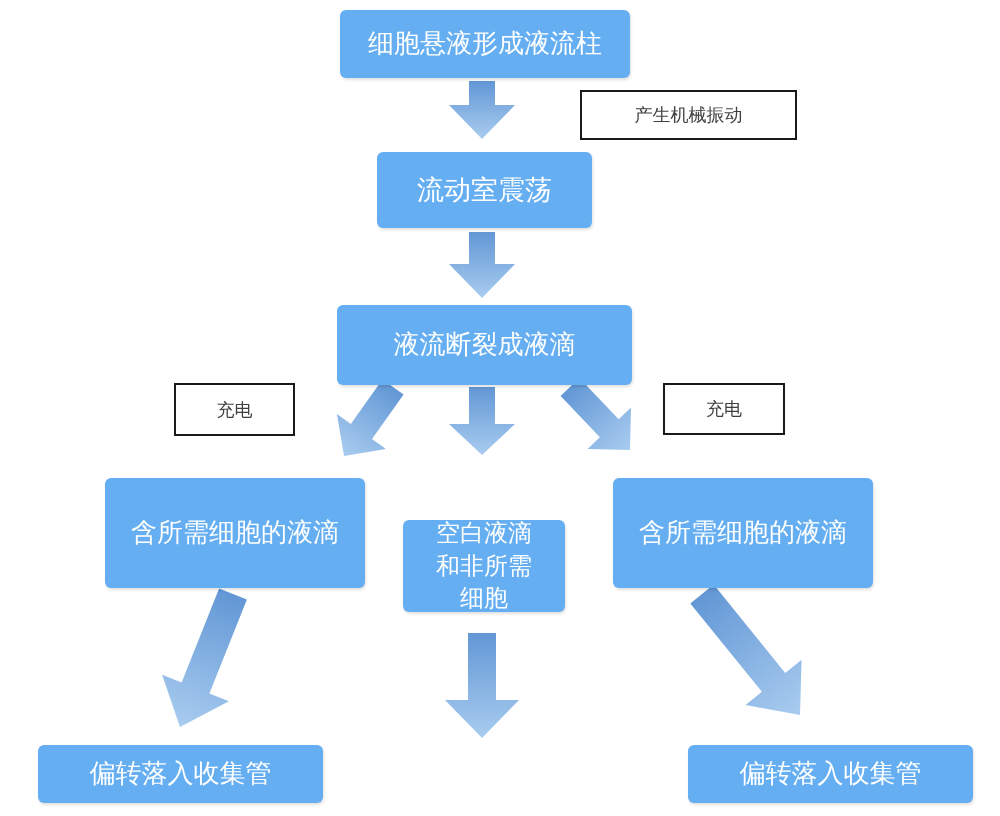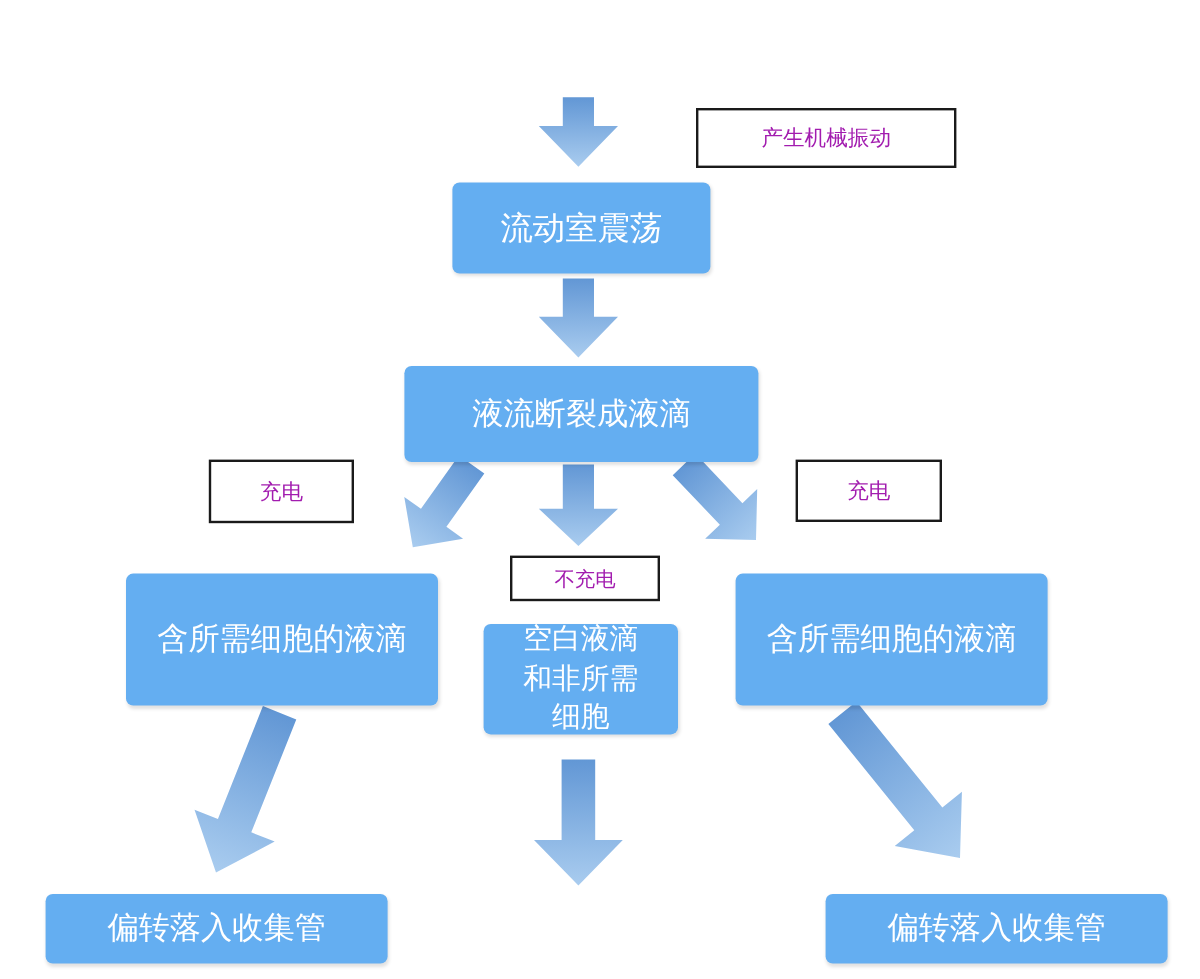--- a/index.html
+++ b/index.html
@@ -9,21 +9,21 @@
   }
   .node{
     position:absolute;background:var(--box-color,#64AEF1);color:var(--box-text,#ffffff);
     border-radius:6px;display:flex;align-items:center;justify-content:center;
     text-align:center;box-shadow:1px 2px 3px rgba(0,0,0,0.12);
     white-space:nowrap;line-height:1.35;
   }
   .node.multiline{white-space:pre-line;}
   .label-box{
     position:absolute;background:#ffffff;border:2px solid var(--label-border,#1a1a1a);
-    color:#a21caf;display:flex;align-items:center;justify-content:center;
+    color:#404040;display:flex;align-items:center;justify-content:center;
     text-align:center;box-sizing:border-box;
   }
   #arrow-layer{position:absolute;left:0;top:0;width:1000px;height:816px;}
 </style>
 </head>
 <body style="background: rgb(255, 255, 255);">
 
 <div id="canvas" style="--box-color: #64AEF1; --box-text: #ffffff; --label-border: #1a1a1a;">
 
   <svg id="arrow-layer" viewBox="0 0 1000 816">
@@ -65,20 +65,21 @@
     <polygon fill="url(#gA1)" points="469,81 469,105 449,105 482,139 515,105 495,105 495,81"></polygon>
     <polygon fill="url(#gA2)" points="469,232 469,264 449,264 482,298 515,264 495,264 495,232"></polygon>
     <polygon fill="url(#gA3)" points="382.4,379.5 350.8,424.0 336.9,414.1 344,456 385.9,448.9 372.0,439.0 403.6,394.5"></polygon>
     <polygon fill="url(#gA4)" points="469,387 469,424 449,424 482,455 515,424 495,424 495,387"></polygon>
     <polygon fill="url(#gA5)" points="560.6,396.0 599.9,437.3 587.6,449.0 630,450 631.0,407.6 618.7,419.3 579.4,378.0"></polygon>
     <polygon fill="url(#gA6)" points="219.1,588.4 181.6,682.4 162.1,674.7 180,727 228.9,701.3 209.4,693.6 246.9,599.6"></polygon>
     <polygon fill="url(#gA7)" points="468,633 468,700 445,700 482,738 519,700 496,700 496,633"></polygon>
     <polygon fill="url(#gA8)" points="690.3,603.4 761.9,691.8 745.6,705.0 800,715 801.6,659.8 785.3,673.0 713.7,584.6"></polygon>
   </svg>
 
+  <div class="node" style="left:340px;top:10px;width:290px;height:68px;font-size:26px;">细胞悬液形成液流柱</div>
 
   <div class="node" style="left:337px;top:305px;width:295px;height:80px;font-size:26px;">液流断裂成液滴</div>
 
   <div class="node" style="left:377px;top:152px;width:215px;height:76px;font-size:27px;">流动室震荡</div>
 
   <div class="node" style="left:105px;top:478px;width:260px;height:110px;font-size:26px;">含所需细胞的液滴</div>
 
   <div class="node multiline" style="left:403px;top:520px;width:162px;height:92px;font-size:24px;">空白液滴
 和非所需
 细胞</div>
@@ -87,17 +88,16 @@
 
   <div class="node" style="left:38px;top:745px;width:285px;height:58px;font-size:26px;">偏转落入收集管</div>
 
 
   <div class="node" style="left:688px;top:745px;width:285px;height:58px;font-size:26px;">偏转落入收集管</div>
 
   <div class="label-box" style="left:580px;top:90px;width:217px;height:50px;font-size:18px;">产生机械振动</div>
 
   <div class="label-box" style="left:174px;top:383px;width:121px;height:53px;font-size:18px;">充电</div>
 
-  <div class="label-box" style="left:425px;top:463px;width:125px;height:38px;font-size:17px;">不充电</div>
 
   <div class="label-box" style="left:663px;top:383px;width:122px;height:52px;font-size:18px;">充电</div>
 
 </div>
 
 </body></html>

